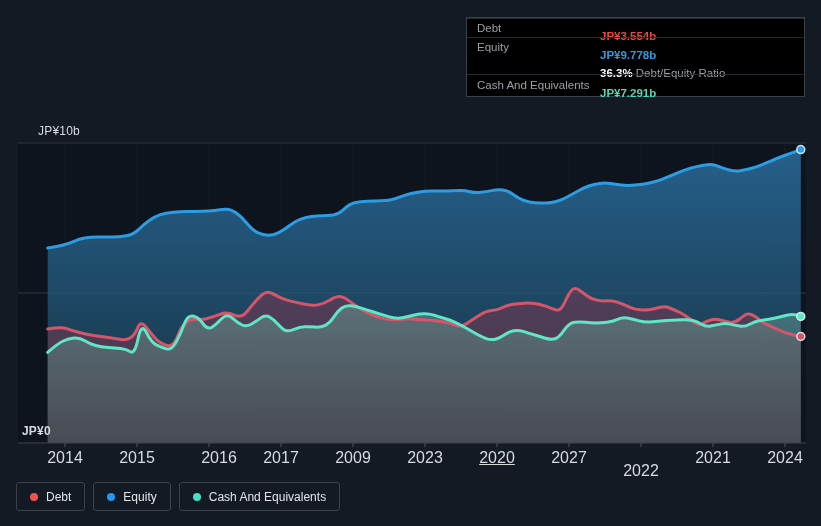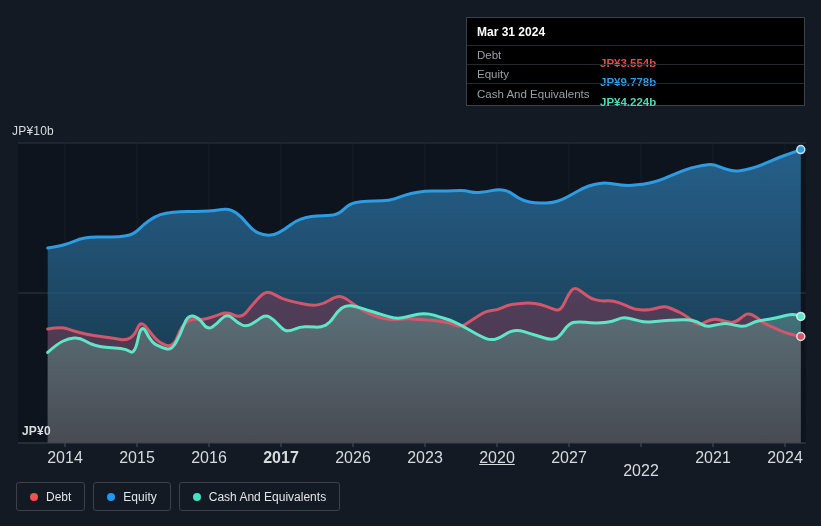--- a/index.html
+++ b/index.html
@@ -72,50 +72,52 @@
       <line x1="18" y1="293" x2="806" y2="293" stroke="rgba(200,220,230,0.07)" stroke-width="1"></line>
       <path d="M 47.7 248 Q 57.8 246.5 63.2 245 Q 68.6 243.5 74 241.3 Q 79.4 239 84.8 238.1 Q 90.2 237.2 97.4 237.1 Q 104.6 236.9 111.8 236.9 Q 119 236.9 126.2 235.7 Q 133.4 234.5 138.8 229.3 Q 144.2 224 149.6 220.3 Q 155 216.5 160.4 214.7 Q 165.8 212.9 173 212.3 Q 180.2 211.7 187.4 211.6 Q 194.6 211.4 201.8 211.3 Q 209 211.1 214.4 210.4 Q 219.8 209.6 225.2 209.3 Q 230.6 209 236 212.8 Q 241.4 216.5 246.8 223.3 Q 252.2 230 257.6 232.6 Q 263 235.1 268.4 235.3 Q 273.8 235.4 279.2 232.4 Q 284.6 229.4 290 225.2 Q 295.4 221 300.8 219.1 Q 306.2 217.1 311.6 216.5 Q 317 215.9 322.4 215.8 Q 327.8 215.6 333.2 215 Q 338.6 214.4 344 209.2 Q 349.4 203.9 354.8 202.7 Q 360.2 201.5 367.4 201.2 Q 374.6 200.9 381.8 200.8 Q 389 200.6 394.4 198.8 Q 399.8 197 405.2 195.2 Q 410.6 193.4 417.8 192.2 Q 425 191 432.2 191 Q 439.4 191 446.6 190.9 Q 453.8 190.7 459.2 190.6 Q 464.6 190.4 470 191.8 Q 475.4 193.1 480.8 192.3 Q 486.2 191.6 491.6 190.6 Q 497 189.5 502.4 190 Q 507.8 190.4 513.2 194.5 Q 518.6 198.5 524 200.5 Q 529.4 202.4 534.8 202.7 Q 540.2 203 545.6 203 Q 551 203 556.4 201.5 Q 561.8 200 567.2 197 Q 572.6 194 578 191 Q 583.4 188 588.8 186 Q 594.2 184.1 599.6 183.4 Q 605 182.6 610.4 183.5 Q 615.8 184.4 621.2 185 Q 626.6 185.6 632 185.3 Q 637.4 185 642.8 184.3 Q 648.2 183.5 653.6 182 Q 659 180.5 664.4 178.3 Q 669.8 176 675.2 173.8 Q 680.6 171.5 686 169.6 Q 691.4 167.6 696.8 166.6 Q 702.2 165.5 707.6 164.8 Q 713 164 718.4 166.3 Q 723.8 168.5 729.2 170 Q 734.6 171.5 740 170.8 Q 745.4 170 750.8 168.5 Q 756.2 167 761.6 164.8 Q 767 162.5 772.4 160.3 Q 777.8 158 783.2 156 Q 788.6 154.1 794.7 151.9 L 800.8 149.6" fill="none" stroke="#2e9ce2" stroke-width="3" stroke-linejoin="round" stroke-linecap="round"></path>
       <path d="M 47.7 329 Q 61.4 326.6 66.8 328.6 Q 72.2 330.5 79.4 332.5 Q 86.6 334.4 93.8 335.5 Q 101 336.5 108.2 337.6 Q 115.4 338.6 120.8 339.5 Q 126.2 340.4 130.5 337.7 Q 134.8 335 137.7 327.8 Q 140.6 320.6 145.3 326.3 Q 150 332 154.3 337.3 Q 158.6 342.5 165.8 345.2 Q 173 347.9 177.3 337 Q 181.6 326 186.3 322.3 Q 191 318.5 196.4 319.3 Q 201.8 320 207.2 318.5 Q 212.6 317 219.8 314.3 Q 227 311.6 234.2 315.1 Q 241.4 318.5 246.8 311.8 Q 252.2 305 257.6 299 Q 263 293 266.6 292.4 Q 270.2 291.8 275.6 295.1 Q 281 298.4 286.4 299.9 Q 291.8 301.4 297.2 302.6 Q 302.6 303.8 308 304.7 Q 313.4 305.6 318.8 304.6 Q 324.2 303.5 329.6 300.2 Q 335 296.9 338.6 296.5 Q 342.2 296 347.6 299.9 Q 353 303.8 358.4 307.4 Q 363.8 311 369.2 313.6 Q 374.6 316.1 380 317.6 Q 385.4 319.1 390.8 319.6 Q 396.2 320 401.6 319.3 Q 407 318.5 412.4 319 Q 417.8 319.4 423.2 319.7 Q 428.6 320 434 320.6 Q 439.4 321.2 444.8 322.1 Q 450.2 323 455.6 325.3 Q 461 327.5 466.4 323.8 Q 471.8 320 479 315.5 Q 486.2 311 491.6 310.6 Q 497 310.1 502.4 307.6 Q 507.8 305 513.2 304.3 Q 518.6 303.5 524 303.2 Q 529.4 302.9 534.8 303.5 Q 540.2 304.1 545.6 306.1 Q 551 308 555.7 309.8 Q 560.4 311.6 564.7 302.3 Q 569 293 571.9 290 Q 574.8 287 579.1 290 Q 583.4 293 587 295.7 Q 590.6 298.4 596 299.9 Q 601.4 301.4 606.8 300.8 Q 612.2 300.2 618.7 302.6 Q 625.2 305 630.2 307.3 Q 635.2 309.5 640.3 309.8 Q 645.3 310.1 650.4 309.4 Q 655.4 308.6 660.1 307.3 Q 664.8 305.9 669.8 308 Q 674.8 310.1 679.9 312.5 Q 684.9 314.9 690 319 Q 695 323 697.5 324.1 Q 700 325.1 702.9 323.3 Q 705.8 321.5 710.5 320 Q 715.2 318.5 720.2 320 Q 725.2 321.5 729.9 322.3 Q 734.6 323 739.6 319 Q 744.7 314.9 746.8 314.2 Q 749 313.4 752.6 315.2 Q 756.2 317 759.8 320 Q 763.4 323 769.2 325.6 Q 774.9 328.1 780 330.5 Q 785 332.9 792.9 334.7 L 800.8 336.5" fill="none" stroke="#d4566b" stroke-width="3" stroke-linejoin="round" stroke-linecap="round"></path>
       <path d="M 47.7 352.4 Q 57.8 343.4 63.2 341 Q 68.6 338.6 74 338 Q 79.4 337.4 84.8 340.7 Q 90.2 344 95.6 345.5 Q 101 347 108.2 347.5 Q 115.4 347.9 120.8 348.5 Q 126.2 349.1 130.5 351.8 Q 134.8 354.5 138.1 338.5 Q 141.3 322.4 146.4 332.5 Q 151.4 342.5 156.8 345.2 Q 162.2 347.9 166.9 349 Q 171.6 350 175.9 342.5 Q 180.2 335 183.8 325 Q 187.4 314.9 192.8 316 Q 198.2 317 202.9 323.5 Q 207.6 329.9 211.9 327.2 Q 216.2 324.5 221.6 318.8 Q 227 313.1 232.4 318.1 Q 237.8 323 242.1 325 Q 246.4 326.9 251.1 324.2 Q 255.8 321.5 260.5 318.1 Q 265.2 314.6 269.5 317 Q 273.8 319.4 278.5 324.7 Q 283.2 329.9 286.4 330.7 Q 289.6 331.4 294.7 329.2 Q 299.7 326.9 304.8 326.8 Q 309.8 326.6 315.2 327.1 Q 320.6 327.5 325.3 325.3 Q 330 323 333.6 317.3 Q 337.2 311.6 341.5 308.3 Q 345.8 305 351.2 305.8 Q 356.6 306.5 362 308.3 Q 367.4 310.1 372.8 311.8 Q 378.2 313.4 383.6 315.2 Q 389 317 393.3 317.8 Q 397.6 318.5 402.3 317.8 Q 407 317 412.4 315.5 Q 417.8 314 423.2 313.7 Q 428.6 313.4 434 315.2 Q 439.4 317 444.8 318.5 Q 450.2 320 455.6 322.6 Q 461 325.1 466.4 328.3 Q 471.8 331.4 476.5 334 Q 481.2 336.5 485.5 338.3 Q 489.8 340.1 494.5 339.4 Q 499.2 338.6 504.2 335 Q 509.2 331.4 513.9 330.7 Q 518.6 329.9 524 331.7 Q 529.4 333.5 534.8 335 Q 540.2 336.5 544.5 338 Q 548.8 339.5 553.5 339.1 Q 558.2 338.6 563.6 330.8 Q 569 323 574.4 322.3 Q 579.8 321.5 585.2 322.3 Q 590.6 323 596 323 Q 601.4 323 606.8 322.3 Q 612.2 321.5 617.6 319.3 Q 623 317 628.4 318.2 Q 633.8 319.4 639.2 320.9 Q 644.6 322.4 650 322 Q 655.4 321.5 660.8 321.1 Q 666.2 320.6 671.6 320.3 Q 677 320 682.4 319.7 Q 687.8 319.4 692.5 320.5 Q 697.2 321.5 701.5 324.2 Q 705.8 326.9 710.5 326 Q 715.2 325.1 720.2 324.1 Q 725.2 323 729.9 324.1 Q 734.6 325.1 739.6 326 Q 744.7 326.9 749.7 324.2 Q 754.8 321.5 759.1 320.8 Q 763.4 320 768.8 319.3 Q 774.2 318.5 779.6 317 Q 785 315.5 789.3 314.8 Q 793.6 314 797.2 315.2 L 800.8 316.4" fill="none" stroke="#5ee6c6" stroke-width="3" stroke-linejoin="round" stroke-linecap="round"></path>
       <line x1="18" y1="443" x2="806" y2="443" stroke="#3d454e" stroke-width="1"></line>
       <circle cx="800.8" cy="149.6" r="4" fill="#2e9ce2" stroke="rgba(235,245,250,0.85)" stroke-width="1.5"></circle>
       <circle cx="800.8" cy="336.5" r="4" fill="#d4566b" stroke="rgba(235,245,250,0.85)" stroke-width="1.5"></circle>
       <circle cx="800.8" cy="316.4" r="4" fill="#5ee6c6" stroke="rgba(235,245,250,0.85)" stroke-width="1.5"></circle>
     </svg>
 
-  <div class="axis-label" style="left:12px;top:124px;">JP¥10b</div>
+  <div class="axis-label" style="left:38px;top:124px;">JP¥10b</div>
   <div class="axis-label" style="left:22px;top:424px;font-weight:bold;">JP¥0</div>
 
   <div id="x-labels">
       <span class="x-tick-label" style="left: 65px;">2014</span>
       <span class="x-tick-label" style="left: 137px;">2015</span>
-      <span class="x-tick-label" style="left: 209px;">2016</span>
-      <span class="x-tick-label" style="left: 281px; font-weight: bold;">2017</span>
-      <span class="x-tick-label" style="left: 353px;">2026</span>
+      <span class="x-tick-label" style="left: 219px;">2016</span>
+      <span class="x-tick-label" style="left: 281px;">2017</span>
+      <span class="x-tick-label" style="left: 353px;">2009</span>
       <span class="x-tick-label" style="left: 425px;">2023</span>
       <span class="x-tick-label" style="left: 497px; text-decoration: underline;">2020</span>
       <span class="x-tick-label" style="left: 569px;">2027</span>
       <span class="x-tick-label" style="left: 641px; margin-top: 13px;">2022</span>
       <span class="x-tick-label" style="left: 713px;">2021</span>
       <span class="x-tick-label" style="left: 785px;">2024</span>
     </div>
 
   <div class="tooltip">
-    <div class="tt-title">Mar 31 2024</div>
     <div class="tt-row rule">
       <span class="tt-label">Debt</span>
       <span class="tt-value" style="color: rgb(231, 76, 60);">JP¥3.554b</span>
     </div>
     <div class="tt-row rule">
       <span class="tt-label">Equity</span>
       <span class="tt-value" style="color: rgb(45, 156, 224);">JP¥9.778b</span>
     </div>
+    <div class="tt-row">
+      <span class="tt-value" style="color:#fff;"><b>36.3%</b><span class="tt-ratio-rest"> Debt/Equity Ratio</span></span>
+    </div>
     <div class="tt-row rule last">
       <span class="tt-label">Cash And Equivalents</span>
-      <span class="tt-value" style="color: rgb(79, 216, 186);">JP¥4.224b</span>
+      <span class="tt-value" style="color: rgb(79, 216, 186);">JP¥7.291b</span>
     </div>
   </div>
 
   <div class="legend">
     <div class="legend-item">
       <span class="legend-dot" style="background: rgb(239, 83, 80);"></span>
       <span>Debt</span>
     </div>
     <div class="legend-item">
       <span class="legend-dot" style="background: rgb(33, 150, 243);"></span>

